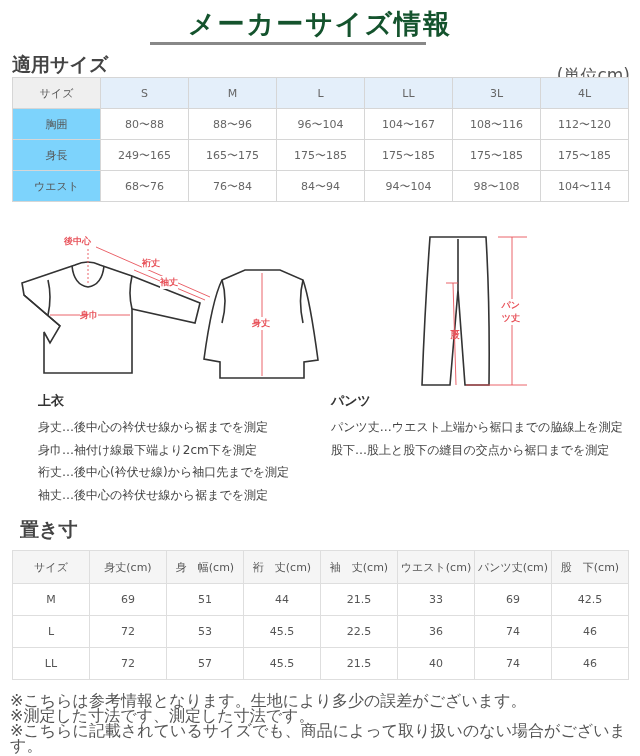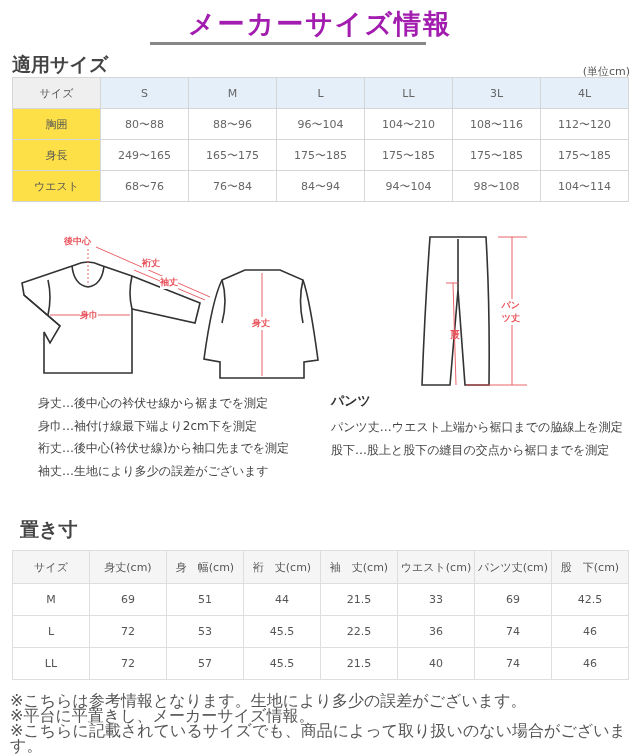--- a/index.html
+++ b/index.html
@@ -1,24 +1,24 @@
 <!DOCTYPE html>
 <html><head>
 <meta charset="utf-8">
 <style>
   * { box-sizing: border-box; margin: 0; padding: 0; }
   body { width: 640px; height: 756px; background: #fff; font-family: "DejaVu Sans", sans-serif; color: #333; position: relative; overflow: hidden; }
-  .main-title { position: absolute; left: 0; width: 640px; top: 6px; text-align: center; font-size: 27px; font-weight: bold; color: #a21caf; letter-spacing: 2px; font-family: Liberation Serif, serif; }
+  .main-title { position: absolute; left: 0; width: 640px; top: 6px; text-align: center; font-size: 27px; font-weight: bold; color: #14532d; letter-spacing: 2px; font-family: Liberation Serif, serif; }
   .title-underline { position: absolute; left: 124px; width: 224px; top: 42px; height: 3px; background: #888; left: 124px; }
   .section-head { position: absolute; font-size: 19px; font-weight: bold; color: #444; }
-  .unit { position: absolute; right: 10px; top: 64px; font-size: 11px; color: #555; }
+  .unit { position: absolute; right: 10px; top: 64px; font-size: 17px; color: #555; }
   table { border-collapse: collapse; position: absolute; table-layout: fixed; }
   .size-table { left: 12px; top: 77px; width: 617px; }
   .size-table td { border: 1px solid #d6d6d6; height: 31px; text-align: center; font-size: 11px; color: #666; }
-  .size-table td.rowhead { background: #fde047; width: 88px; color: #555; }
+  .size-table td.rowhead { background: #7dd3fc; width: 88px; color: #555; }
   .size-table tr.head td { background: #e4effa; }
   .size-table tr.head td.rowhead { background: #efefef; }
   .diagrams { position: absolute; left: 0; top: 225px; width: 520px; height: 165px; }
   .diagram-label { position: absolute; font-size: 9px; color: #e8525a; font-weight: bold; background: #fff; }
   .desc-block { position: absolute; font-size: 12px; color: #444; }
   .desc-title { font-weight: bold; font-size: 13px; margin-bottom: 6px; color: #333; }
   .desc-line { line-height: 22.5px; }
   .oki-table { left: 12px; top: 550px; width: 617px; }
   .oki-table td { border: 1px solid #dedede; height: 32px; text-align: center; font-size: 11px; color: #555; }
   .oki-table tr.head td { background: #f5f5f5; height: 33px; }
@@ -42,21 +42,21 @@
     <td>L</td>
     <td>LL</td>
     <td>3L</td>
     <td>4L</td>
   </tr>
   <tr>
     <td class="rowhead">胸囲</td>
     <td>80〜88</td>
     <td>88〜96</td>
     <td>96〜104</td>
-    <td>104〜210</td>
+    <td>104〜167</td>
     <td>108〜116</td>
     <td>112〜120</td>
   </tr>
   <tr>
     <td class="rowhead">身長</td>
     <td>249〜165</td>
     <td>165〜175</td>
     <td>175〜185</td>
     <td>175〜185</td>
     <td>175〜185</td>
@@ -113,24 +113,25 @@
   <span class="diagram-label" style="left:64px;top:10px;">後中心</span>
   <span class="diagram-label" style="left:142px;top:32px;">裄丈</span>
   <span class="diagram-label" style="left:160px;top:51px;">袖丈</span>
   <span class="diagram-label" style="left:80px;top:84px;">身巾</span>
   <span class="diagram-label" style="left:252px;top:92px;">身丈</span>
   <span class="diagram-label" style="left:497px;top:74px;text-align:right;">パンツ丈</span>
   <span class="diagram-label" style="left:448px;top:98px;writing-mode:vertical-rl;">股下</span>
 </div>
 
 <div class="desc-block" style="left:38px;top:392px;">
+  <div class="desc-title">上衣</div>
   <div class="desc-line">身丈…後中心の衿伏せ線から裾までを測定</div>
   <div class="desc-line">身巾…袖付け線最下端より2cm下を測定</div>
   <div class="desc-line">裄丈…後中心(衿伏せ線)から袖口先までを測定</div>
-  <div class="desc-line">袖丈…生地により多少の誤差がございます</div>
+  <div class="desc-line">袖丈…後中心の衿伏せ線から裾までを測定</div>
 </div>
 
 <div class="desc-block" style="left:331px;top:392px;">
   <div class="desc-title">パンツ</div>
   <div class="desc-line">パンツ丈…ウエスト上端から裾口までの脇線上を測定</div>
   <div class="desc-line">股下…股上と股下の縫目の交点から裾口までを測定</div>
 </div>
 
 <div class="section-head" style="left:20px;top:517px;">置き寸</div>
 
@@ -174,15 +175,15 @@
     <td>21.5</td>
     <td>40</td>
     <td>74</td>
     <td>46</td>
   </tr>
 </tbody>
   </table>
 
 <div class="notes">
   <div>※こちらは参考情報となります。生地により多少の誤差がございます。</div>
-  <div>※平台に平置きし、メーカーサイズ情報。</div>
+  <div>※測定した寸法です、測定した寸法です。</div>
   <div>※こちらに記載されているサイズでも、商品によって取り扱いのない場合がございます。</div>
 </div>
 
 </body></html>

